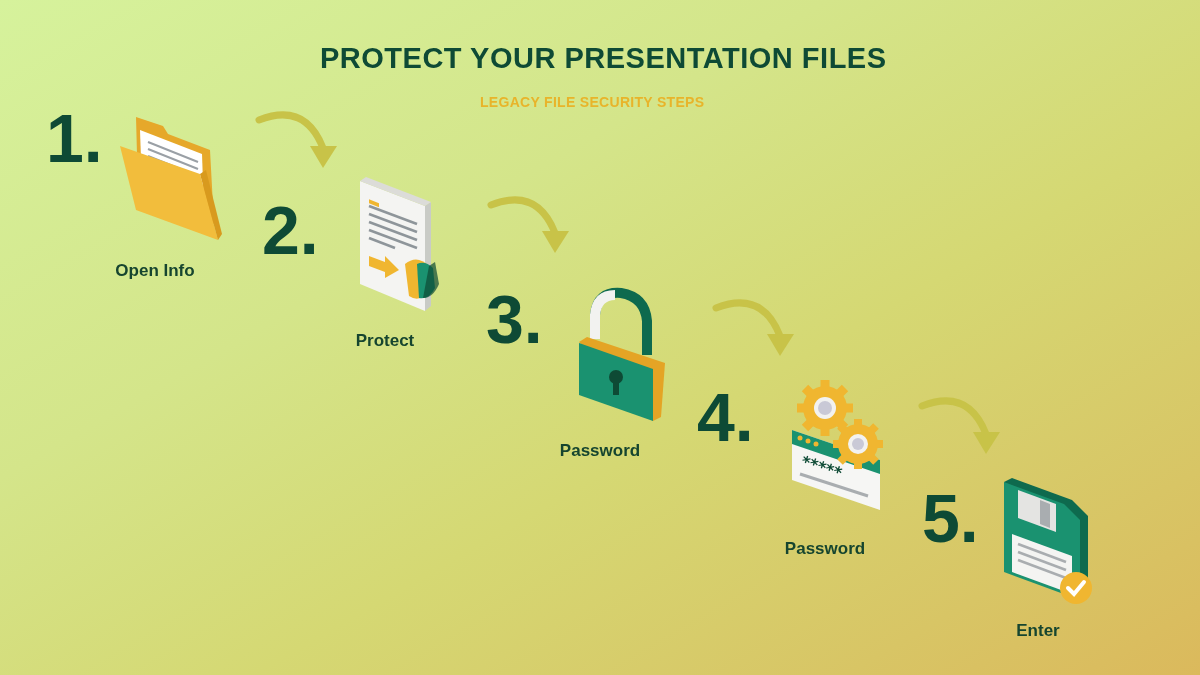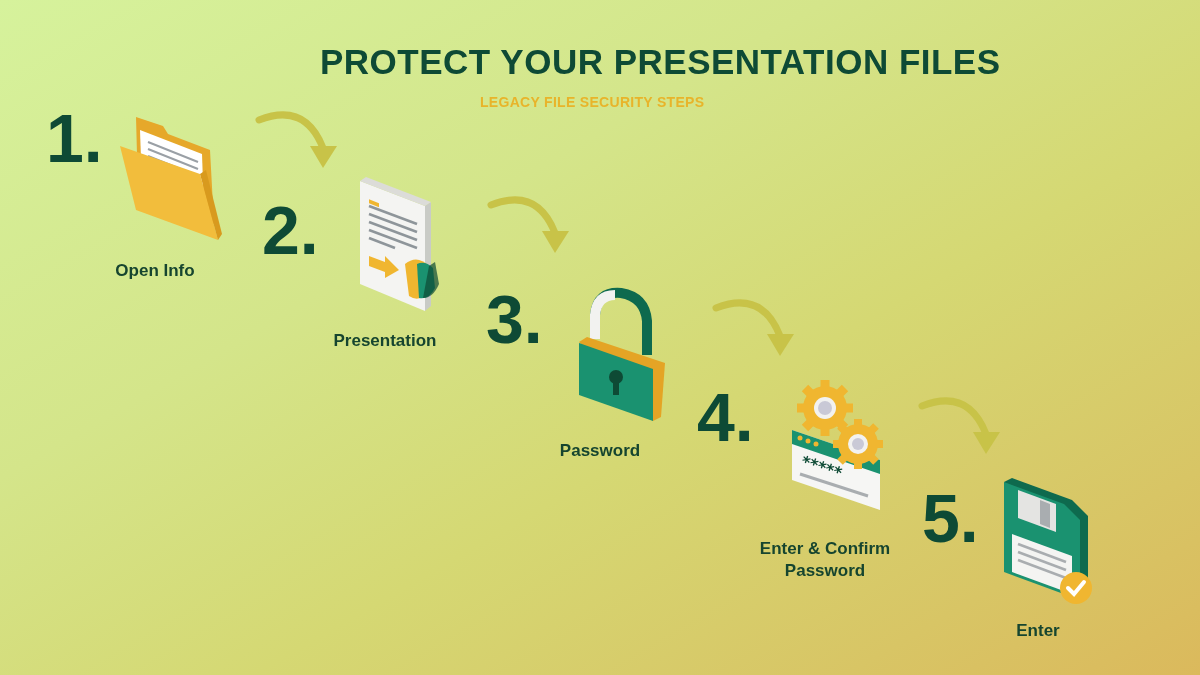--- a/index.html
+++ b/index.html
@@ -3,21 +3,21 @@
 <meta charset="utf-8">
 <style>
   html, body { margin:0; padding:0; }
   body {
     width:1200px; height:675px; overflow:hidden; position:relative;
     background: linear-gradient(150deg, #d6f29c 0%, #d4e58a 35%, #d5d873 60%, #d8c565 85%, #dbb95c 100%);
     font-family: "Liberation Sans", "DejaVu Sans", sans-serif;
   }
   .title {
     position:absolute; left:320px; top:42px; width:720px;
-    font-size:35px; font-weight:bold; color:#0e4a35; letter-spacing:0.5px;
+    font-size:29px; font-weight:bold; color:#0e4a35; letter-spacing:0.5px;
     white-space:nowrap;
   }
   .subtitle {
     position:absolute; left:480px; top:94px;
     font-size:14px; font-weight:bold; color:#e8b42a; letter-spacing:0.3px;
     white-space:nowrap;
   }
   .num {
     position:absolute; font-size:68px; font-weight:bold; color:#0e4a35; line-height:1;
   }
@@ -65,21 +65,21 @@
       <line x1="14" y1="46" x2="62" y2="64"></line>
       <line x1="14" y1="54" x2="62" y2="72"></line>
       <line x1="14" y1="62" x2="40" y2="72"></line>
     </g>
     <path d="M14 80 L30 86 L30 80 L44 94 L30 102 L30 96 L14 90 Z" fill="#f0b630"></path>
     <path d="M50 88 Q62 78 74 90 L76 112 Q66 128 54 120 Z" fill="#f0b630"></path>
     <path d="M62 88 Q70 84 78 92 L80 112 Q74 124 64 122 Z" fill="#1a9270"></path>
     <path d="M74 90 L80 86 L84 108 Q78 122 68 122 Z" fill="#0e4a35" opacity="0.7"></path>
   </svg>
   <div class="label" style="left:305px;top:330px;width:160px;">
-    <div>Presentation</div>
+    <div>Protect</div>
   </div>
 </div>
 
 <svg class="arrow" style="left:487px;top:193px;" width="90" height="65" viewBox="0 0 90 65">
   <path d="M4 12 Q50 -6 68 40" fill="none" stroke="#c8c348" stroke-width="7" stroke-linecap="round"></path>
   <path d="M55 38 L82 38 L68 60 Z" fill="#c8c348"></path>
 </svg>
 
 <div>
   <div class="num" style="left:486px;top:285px;">3.</div>
@@ -128,21 +128,20 @@
         <line x1="68" y1="41" x2="68" y2="91"></line>
         <line x1="43" y1="66" x2="93" y2="66"></line>
         <line x1="50" y1="48" x2="86" y2="84"></line>
         <line x1="86" y1="48" x2="50" y2="84"></line>
       </g>
       <circle cx="68" cy="66" r="10" fill="#f2f2f0"></circle>
       <circle cx="68" cy="66" r="6" fill="#c9c9d6"></circle>
     </g>
   </svg>
   <div class="label" style="left:740px;top:538px;width:170px;">
-    <div>Enter &amp; Confirm</div>
     <div>Password</div>
   </div>
 </div>
 
 <svg class="arrow" style="left:918px;top:394px;" width="90" height="65" viewBox="0 0 90 65">
   <path d="M4 12 Q50 -6 68 40" fill="none" stroke="#c8c348" stroke-width="7" stroke-linecap="round"></path>
   <path d="M55 38 L82 38 L68 60 Z" fill="#c8c348"></path>
 </svg>
 
 <div>

